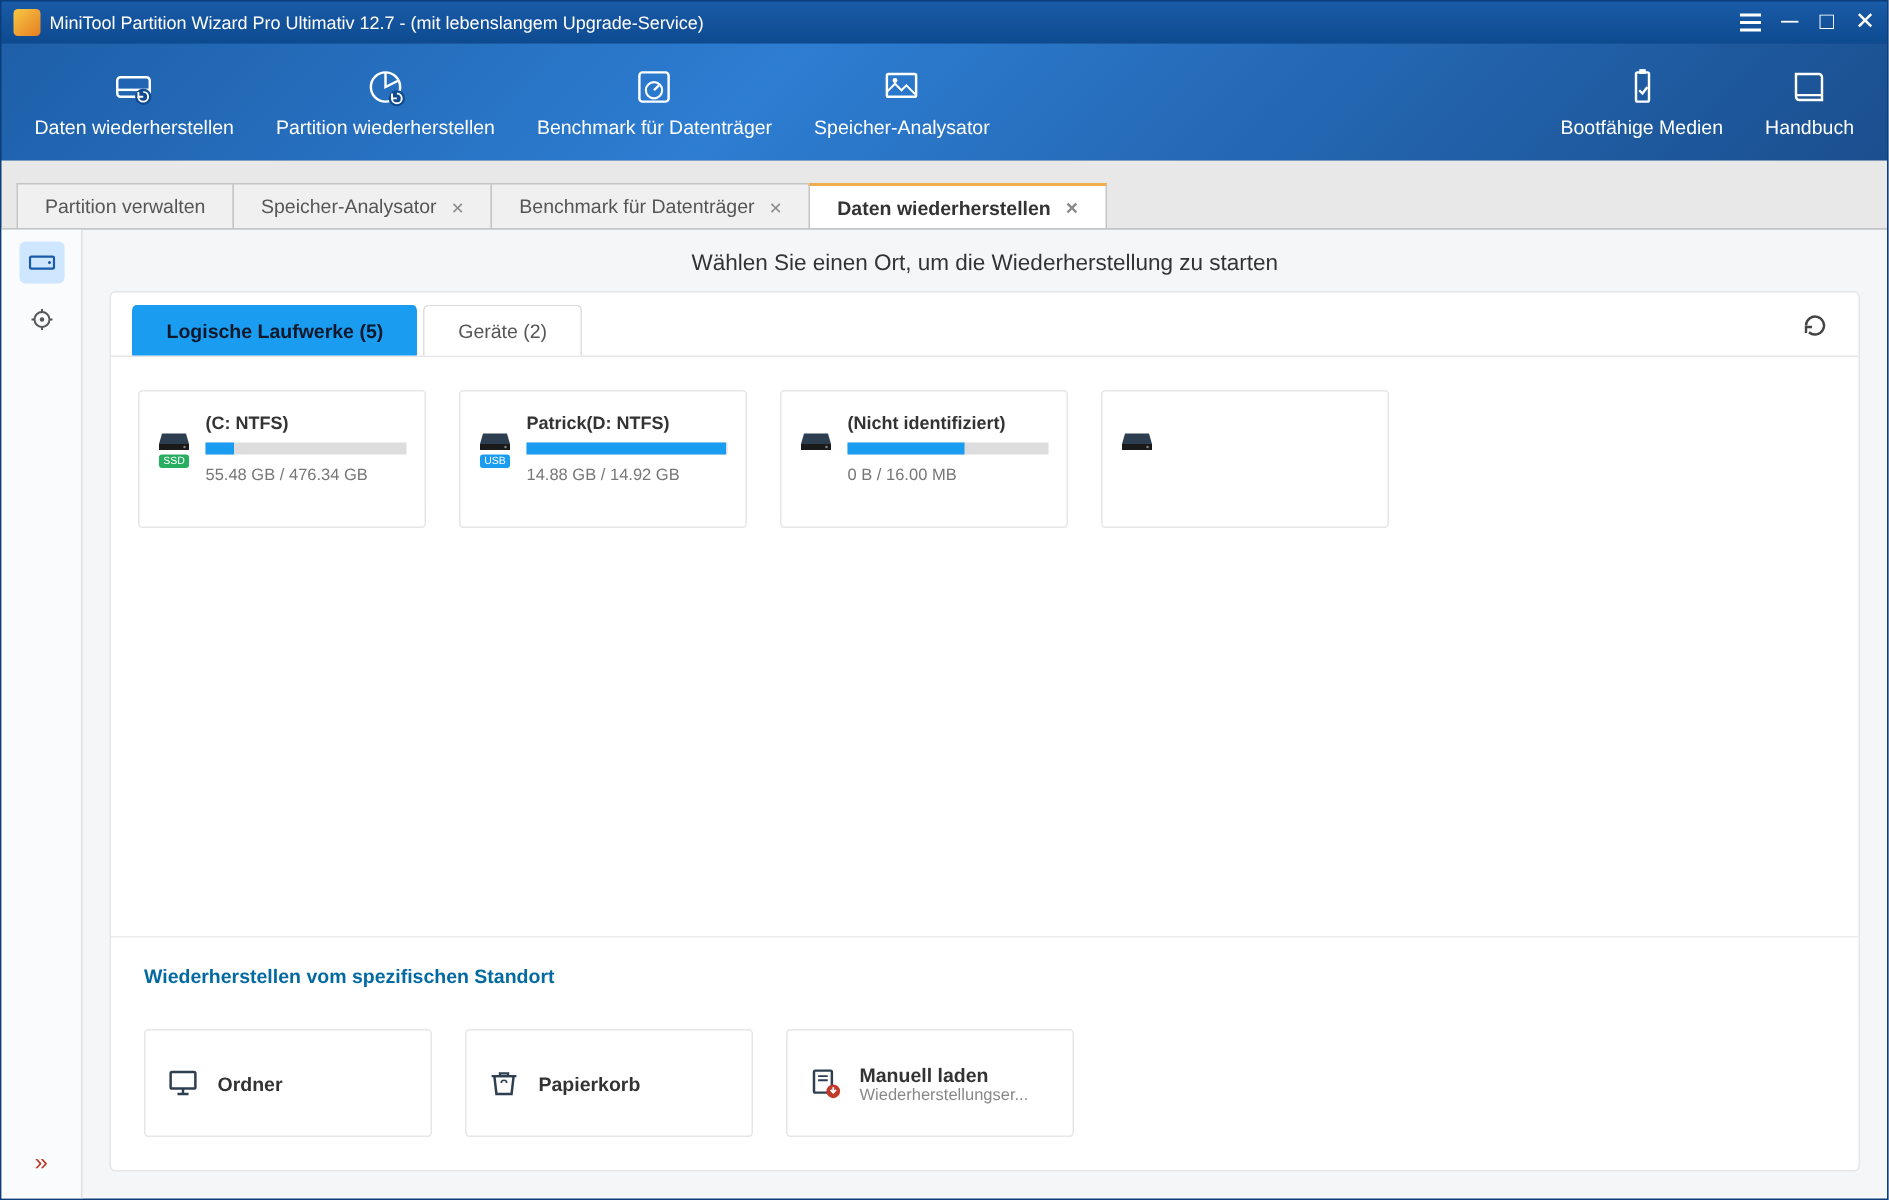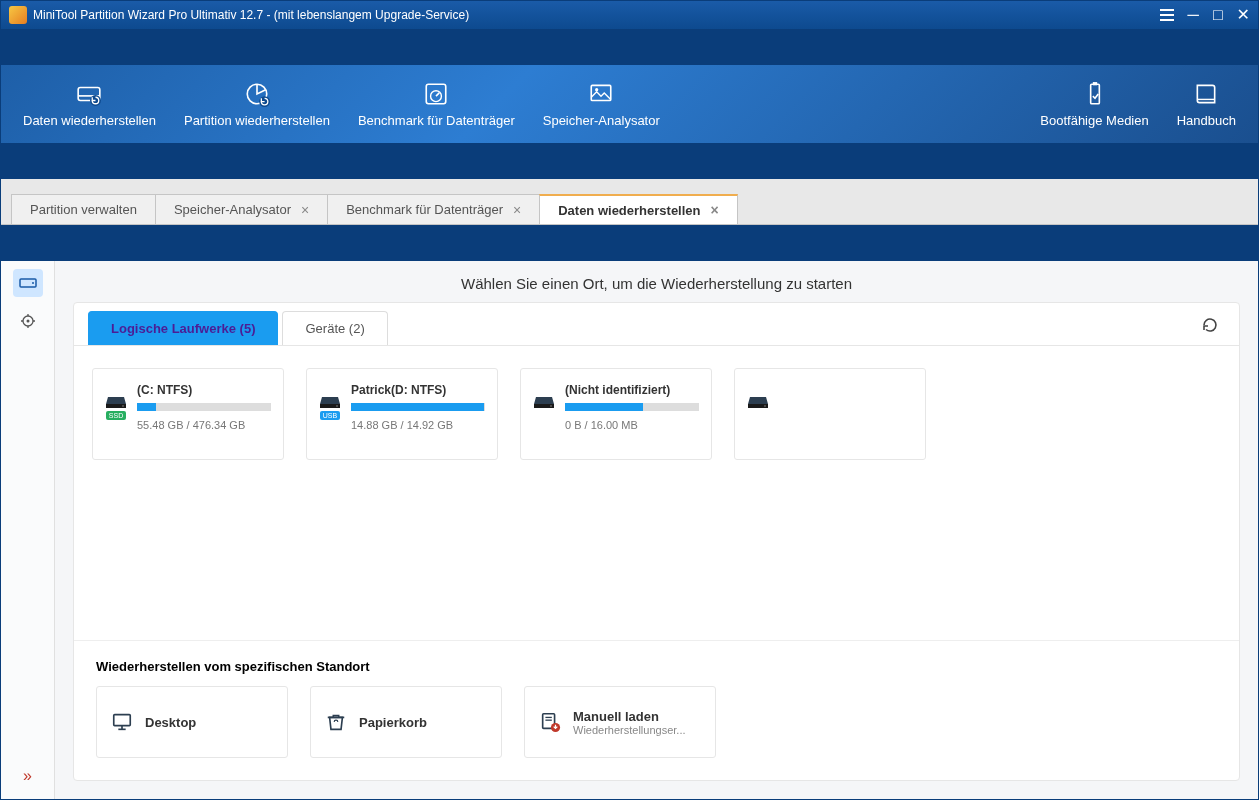--- a/index.html
+++ b/index.html
@@ -1,17 +1,17 @@
 <!DOCTYPE html>
 <html><head>
 <meta charset="utf-8">
 <style>
 * { margin: 0; padding: 0; box-sizing: border-box; font-family: "Segoe UI", Arial, sans-serif; }
 body { width: 1259px; height: 800px; background: #0a3d7a; overflow: hidden; }
-.window { width: 100%; height: 100%; border: 1px solid #0a3d7a; display: flex; flex-direction: column; gap: 36px; }
+.window { width: 100%; height: 100%; border: 1px solid #0a3d7a; display: flex; flex-direction: column; }
 .titlebar { height: 28px; background: linear-gradient(to bottom, #1a5ba8, #0d4a8f); display: flex; align-items: center; padding: 0 8px; color: #fff; font-size: 12px; }
 .titlebar .logo { width: 18px; height: 18px; margin-right: 6px; background: linear-gradient(135deg, #f7c843, #e67e22); border-radius: 3px; }
 .titlebar .title { flex: 1; }
 .titlebar .winbtns { display: flex; gap: 14px; align-items: center; }
 .titlebar .winbtns span { cursor: pointer; font-size: 16px; line-height: 1; }
 .titlebar .hamb { display: flex; flex-direction: column; gap: 3px; cursor: pointer; }
 .titlebar .hamb span { width: 14px; height: 2px; background: #fff; }
 .toolbar { height: 78px; background: linear-gradient(135deg, #1e5fa8 0%, #2d7dd2 40%, #1a4f8f 100%); display: flex; align-items: center; padding: 0 8px; color: #fff; }
 .toolbar-item { display: flex; flex-direction: column; align-items: center; gap: 6px; padding: 8px 14px; cursor: pointer; font-size: 13px; }
 .toolbar-item svg, .toolbar-icon { width: 26px; height: 26px; }
@@ -23,33 +23,33 @@
 .content { flex: 1; background: #f5f6f8; display: flex; overflow: hidden; }
 .sidepanel { width: 54px; background: #fafbfc; border-right: 1px solid #e0e0e0; display: flex; flex-direction: column; align-items: center; padding-top: 8px; gap: 10px; position: relative; }
 .sideicon { width: 30px; height: 28px; display: flex; align-items: center; justify-content: center; border-radius: 4px; cursor: pointer; }
 .sideicon.active { background: #cfe6ff; }
 .sidepanel .expand { position: absolute; bottom: 14px; color: #c0392b; font-size: 16px; cursor: pointer; }
 .main { flex: 1; display: flex; flex-direction: column; overflow: hidden; }
 .heading { text-align: center; font-size: 15px; color: #333; padding: 14px 0 10px; }
 .innerbox { flex: 1; margin: 0 18px 18px 18px; background: #fff; border: 1px solid #e6e6e6; border-radius: 4px; display: flex; flex-direction: column; overflow: hidden; }
 .subtabs { display: flex; align-items: center; border-bottom: 1px solid #e6e6e6; padding: 8px 14px 0; }
 .subtab { height: 34px; padding: 0 22px; border: 1px solid #ddd; border-bottom: none; display: flex; align-items: center; font-size: 13px; cursor: pointer; border-radius: 4px 4px 0 0; margin-right: 4px; background: #fff; color: #555; }
-.subtab.active { background: #1a9cf0; color: #4c1d95; border-color: #1a9cf0; font-weight: 600; }
+.subtab.active { background: #1a9cf0; color: #0f172a; border-color: #1a9cf0; font-weight: 600; }
 .subtabs .refresh { margin-left: auto; margin-right: 6px; padding-bottom: 6px; cursor: pointer; color: #555; }
 .drives { padding: 22px 18px; display: flex; gap: 22px; flex: 1; align-content: flex-start; flex-wrap: wrap; }
 .card { width: 192px; height: 92px; border: 1px solid #e6e6e6; border-radius: 3px; padding: 14px 12px 16px; display: flex; gap: 10px; cursor: pointer; }
 .card .dicon { width: 22px; display: flex; flex-direction: column; align-items: center; gap: 2px; margin-top: 12px; }
 .card .dicon .badge { font-size: 7px; color: #fff; padding: 1px 3px; border-radius: 2px; }
 .card .dinfo { flex: 1; }
 .card .dname { font-size: 12px; font-weight: 600; color: #333; margin-bottom: 6px; white-space: nowrap; overflow: hidden; text-overflow: ellipsis; }
 .card .bar { height: 8px; background: #ddd; margin-bottom: 8px; position: relative; }
 .card .bar .fill { height: 100%; background: #1a9cf0; }
 .card .dstats { font-size: 11px; color: #777; }
 .bottom-section { border-top: 1px solid #eee; padding: 18px 22px 22px; }
-.bottom-title { font-size: 13px; font-weight: 600; color: #000000; margin-bottom: 12px; }
+.bottom-title { font-size: 13px; font-weight: 600; color: #0369a1; margin-bottom: 28px; }
 .options { display: flex; gap: 22px; }
 .opt { width: 192px; height: 72px; border: 1px solid #e6e6e6; border-radius: 3px; display: flex; align-items: center; padding: 0 14px; gap: 12px; cursor: pointer; }
 .opt .oicon { width: 22px; height: 22px; flex-shrink: 0; }
 .opt .olabel { font-size: 13px; font-weight: 600; color: #333; }
 .opt .osub { font-size: 11px; color: #888; }
 svg { display: block; }
 </style>
 </head>
 <body>
 
@@ -245,21 +245,21 @@
 
         <div class="bottom-section">
           <div class="bottom-title">Wiederherstellen vom spezifischen Standort</div>
           <div class="options">
             <div class="opt">
               <svg class="oicon" viewBox="0 0 24 24">
                   <rect x="3" y="4" width="18" height="12" rx="1" fill="none" stroke="#2c3e50" stroke-width="1.8"></rect>
                   <line x1="8" y1="20" x2="16" y2="20" stroke="#2c3e50" stroke-width="1.8"></line>
                   <line x1="12" y1="16" x2="12" y2="20" stroke="#2c3e50" stroke-width="1.8"></line>
                 </svg>
-              <span class="olabel">Desktop</span>
+              <span class="olabel">Ordner</span>
             </div>
             <div class="opt">
               <svg class="oicon" viewBox="0 0 24 24">
                   <path d="M5 7 h14 l-1.5 13 h-11 z" fill="none" stroke="#2c3e50" stroke-width="1.8"></path>
                   <line x1="3" y1="7" x2="21" y2="7" stroke="#2c3e50" stroke-width="1.8"></line>
                   <path d="M9 7 v-2 h6 v2" fill="none" stroke="#2c3e50" stroke-width="1.6"></path>
                   <path d="M10 12 a2 2 0 1 1 4 0" fill="none" stroke="#2c3e50" stroke-width="1.2"></path>
                 </svg>
               <span class="olabel">Papierkorb</span>
             </div>

